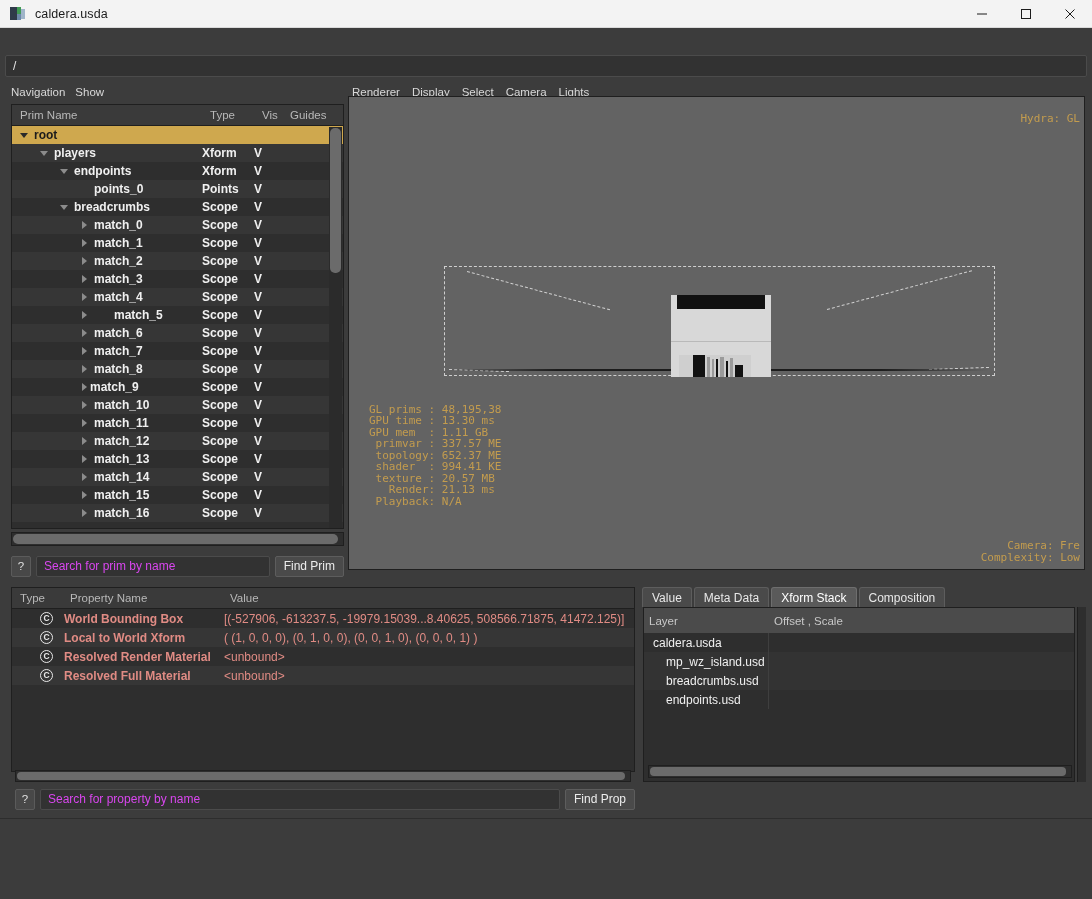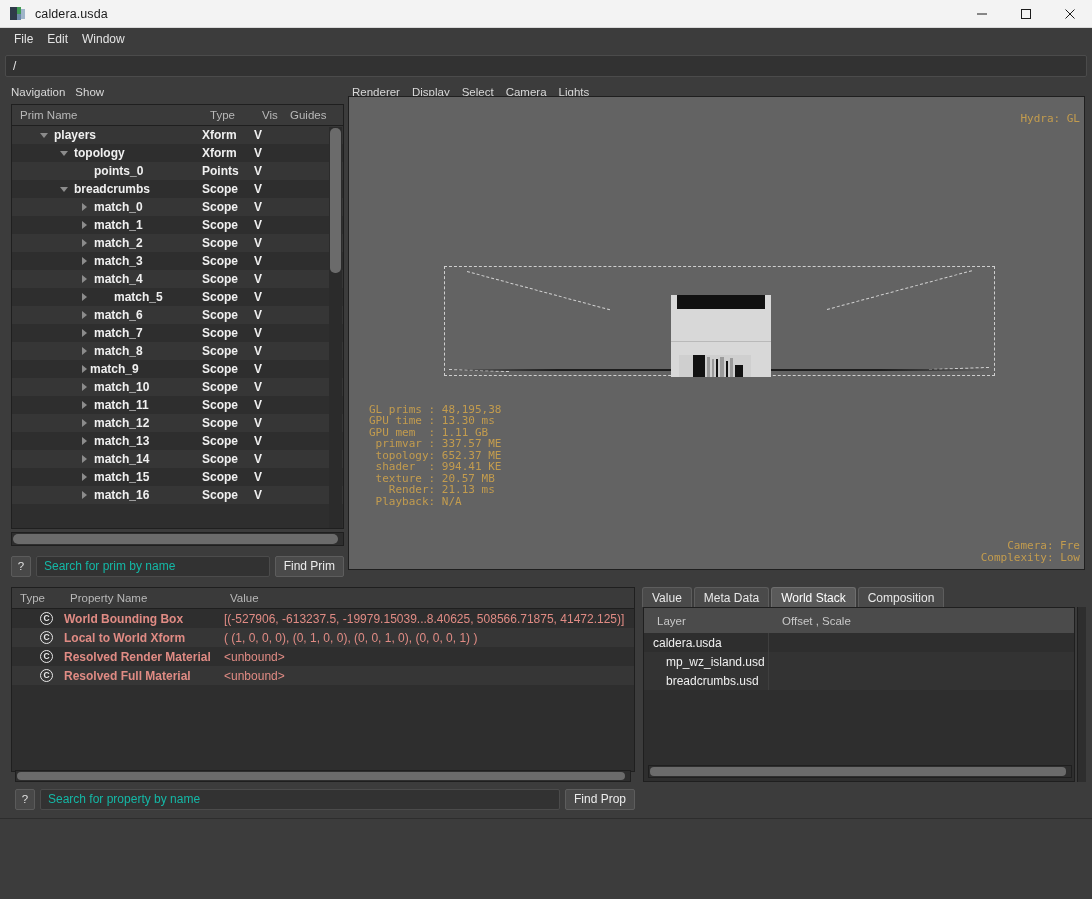--- a/index.html
+++ b/index.html
@@ -121,21 +121,21 @@
     display: flex; align-items: center; gap: 5px;
   }
   .qbtn {
     width: 20px; height: 21px; background: #484848; border: 1px solid #5b5b5b;
     border-radius: 2px; display: flex; align-items: center; justify-content: center;
     font-size: 11.5px; color: #e0e0e0;
   }
   .searchinput {
     flex: 1; height: 21px; background: #323232; border: 1px solid #4b4b4b;
     border-radius: 2px; display: flex; align-items: center; padding-left: 7px;
-    font-size: 12px; color: #14b8a6;
+    font-size: 12px; color: #d946ef;
   }
   .findbtn {
     height: 21px; padding: 0 8px; background: #4a4a4a; border: 1px solid #5d5d5d;
     border-radius: 2px; display: flex; align-items: center;
     font-size: 12px; color: #ececec;
   }
 
   
   .viewpanel {
     position: absolute; left: 346px; top: 82px; width: 741px; height: 498px;
@@ -232,21 +232,21 @@
   }
   .tab.active { background: #5a5a5a; border-color: #6e6e6e; color: #ffffff; }
   .ltable {
     position: absolute; left: 3px; top: 22px; width: 432px; height: 175px;
     background: #2e2e2e; border: 1px solid #1f1f1f; overflow: hidden;
   }
   .l-head {
     display: flex; height: 25px; background: #4b4b4b;
     align-items: center; font-size: 11.5px; color: #c8c8c8;
   }
-  .lh { padding-left: 13px; flex: none; }
+  .lh { padding-left: 5px; flex: none; }
   .lh-layer { width: 125px; }
   .lh-off { flex: 1; }
   .lrow { display: flex; height: 19px; align-items: center; font-size: 12px; color: #f0f0f0; }
   .lrow.odd  { background: #2e2e2e; }
   .lrow.even { background: #333333; }
   .lc-layer { width: 125px; border-right: 1px solid #3f3f3f; height: 19px; display:flex; align-items:center; white-space: nowrap; }
   .lc-off { flex: 1; }
   .lhsbar {
     position: absolute; left: 8px; top: 180px; width: 424px; height: 13px;
     background: #2e2e2e; border: 1px solid #1f1f1f;
@@ -289,61 +289,68 @@
       </div>
       <div class="tb-btn">
         <svg width="12" height="12" viewBox="0 0 12 12">
             <line x1="1.5" y1="1.5" x2="10.5" y2="10.5" stroke="#1b1b1b" stroke-width="1"></line>
             <line x1="10.5" y1="1.5" x2="1.5" y2="10.5" stroke="#1b1b1b" stroke-width="1"></line>
           </svg>
       </div>
     </div>
   </div>
 
-  <div class="menubar">
-    <div class="mi">File</div>
-    <div class="mi">Edit</div>
-    <div class="mi">Window</div>
-  </div>
 
   <div class="pathbar">/</div>
 
   <div class="leftpanel">
     <div class="navbar">
       <span>Navigation</span>
       <span>Show</span>
     </div>
 
     <div class="treewrap">
       <div class="tree-head">
         <div class="th th-name">Prim Name</div>
         <div class="th th-type">Type</div>
         <div class="th th-vis">Vis</div>
         <div class="th th-guides">Guides</div>
       </div>
       <div class="tree-body" id="tree-body">
+          <div class="trow sel">
+            <div class="tc tc-name">
+              <div style="width: 6px; flex: 0 0 auto;"></div>
+              <div class="arrow down">
+                <i></i>
+              </div>
+              <span style="margin-left: 4px;">root</span>
+            </div>
+            <div class="tc tc-type"></div>
+            <div class="tc tc-vis"></div>
+            <div class="tc tc-guides"></div>
+          </div>
           <div class="trow even">
             <div class="tc tc-name">
               <div style="width: 26px; flex: 0 0 auto;"></div>
               <div class="arrow down">
                 <i></i>
               </div>
               <span style="margin-left: 4px;">players</span>
             </div>
             <div class="tc tc-type">Xform</div>
             <div class="tc tc-vis">V</div>
             <div class="tc tc-guides"></div>
           </div>
           <div class="trow odd">
             <div class="tc tc-name">
               <div style="width: 46px; flex: 0 0 auto;"></div>
               <div class="arrow down">
                 <i></i>
               </div>
-              <span style="margin-left: 4px;">topology</span>
+              <span style="margin-left: 4px;">endpoints</span>
             </div>
             <div class="tc tc-type">Xform</div>
             <div class="tc tc-vis">V</div>
             <div class="tc tc-guides"></div>
           </div>
           <div class="trow even">
             <div class="tc tc-name">
               <div style="width: 66px; flex: 0 0 auto;"></div>
               <div class="arrow "></div>
               <span style="margin-left: 4px;">points_0</span>
@@ -677,41 +684,45 @@
       <div class="qbtn">?</div>
       <div class="searchinput">Search for property by name</div>
       <div class="findbtn">Find Prop</div>
     </div>
   </div>
 
   <div class="rightpanel">
     <div class="tabs" id="tabs">
         <div class="tab">Value</div>
         <div class="tab">Meta Data</div>
-        <div class="tab active">World Stack</div>
+        <div class="tab active">Xform Stack</div>
         <div class="tab">Composition</div>
       </div>
     <div class="ltable">
       <div class="l-head">
         <div class="lh lh-layer">Layer</div>
         <div class="lh lh-off">Offset , Scale</div>
       </div>
       <div id="layer-body">
           <div class="lrow odd">
             <div class="lc-layer" style="padding-left: 9px;">caldera.usda</div>
             <div class="lc-off"></div>
           </div>
           <div class="lrow even">
             <div class="lc-layer" style="padding-left: 22px;">mp_wz_island.usd</div>
             <div class="lc-off"></div>
           </div>
           <div class="lrow even">
             <div class="lc-layer" style="padding-left: 22px;">breadcrumbs.usd</div>
             <div class="lc-off"></div>
           </div>
+          <div class="lrow odd">
+            <div class="lc-layer" style="padding-left: 22px;">endpoints.usd</div>
+            <div class="lc-off"></div>
+          </div>
         </div>
     </div>
     <div class="lvscroll"></div>
     <div class="lhsbar">
       <div class="lhsthumb"></div>
     </div>
   </div>
 
   <div class="bottombar">
     

